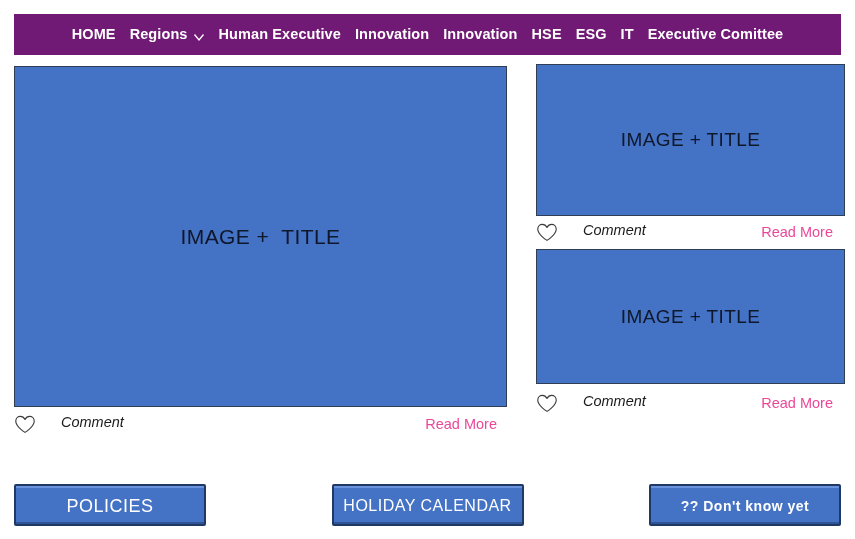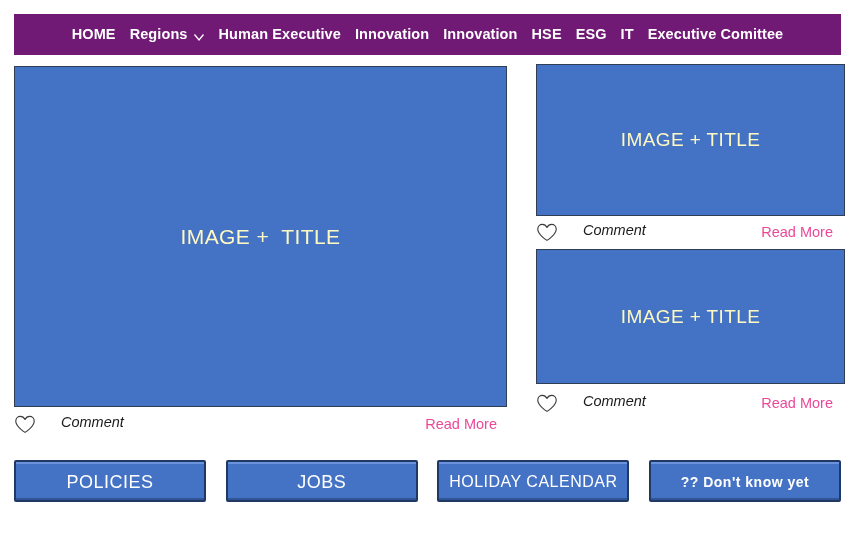--- a/index.html
+++ b/index.html
@@ -91,21 +91,21 @@
     width: 309px;
     height: 135px;
     box-sizing: border-box;
     background: #4472C4;
     border: 1.3px solid #2f3d55;
     display: flex;
     align-items: center;
     justify-content: center;
   }
   .card-caption {
-    color: #fef9c3;
+    color: #0f172a;
     font-size: 21px;
     font-weight: normal;
     letter-spacing: 0.4px;
     white-space: pre;
   }
   .card-side-1 .card-caption,
   .card-side-2 .card-caption {
     font-size: 19px;
   }
 
@@ -142,21 +142,21 @@
     font-size: 14.5px;
     color: #ec4899;
     cursor: pointer;
     line-height: 1;
   }
 
   
   .button-bar {
     position: absolute;
     left: 14px;
-    top: 460px;
+    top: 484px;
     width: 827px;
     height: 46px;
     display: flex;
     justify-content: space-between;
     align-items: flex-start;
   }
   .big-button {
     width: 192px;
     height: 42px;
     box-sizing: border-box;
@@ -279,23 +279,20 @@
   </div>
   <span class="read-more">Read More</span>
 </div>
 
 <div class="button-bar">
 
   <div class="big-button btn-policies">
     <span class="btn-label">POLICIES</span>
   </div>
 
-  <div class="big-button btn-jobs">
-    <span class="btn-label">JOBS</span>
-  </div>
 
   <div class="big-button btn-calendar">
     <span class="btn-label">HOLIDAY CALENDAR</span>
   </div>
 
   <div class="big-button btn-unknown">
     <span class="btn-label">?? Don't know yet</span>
   </div>
 
 </div>

